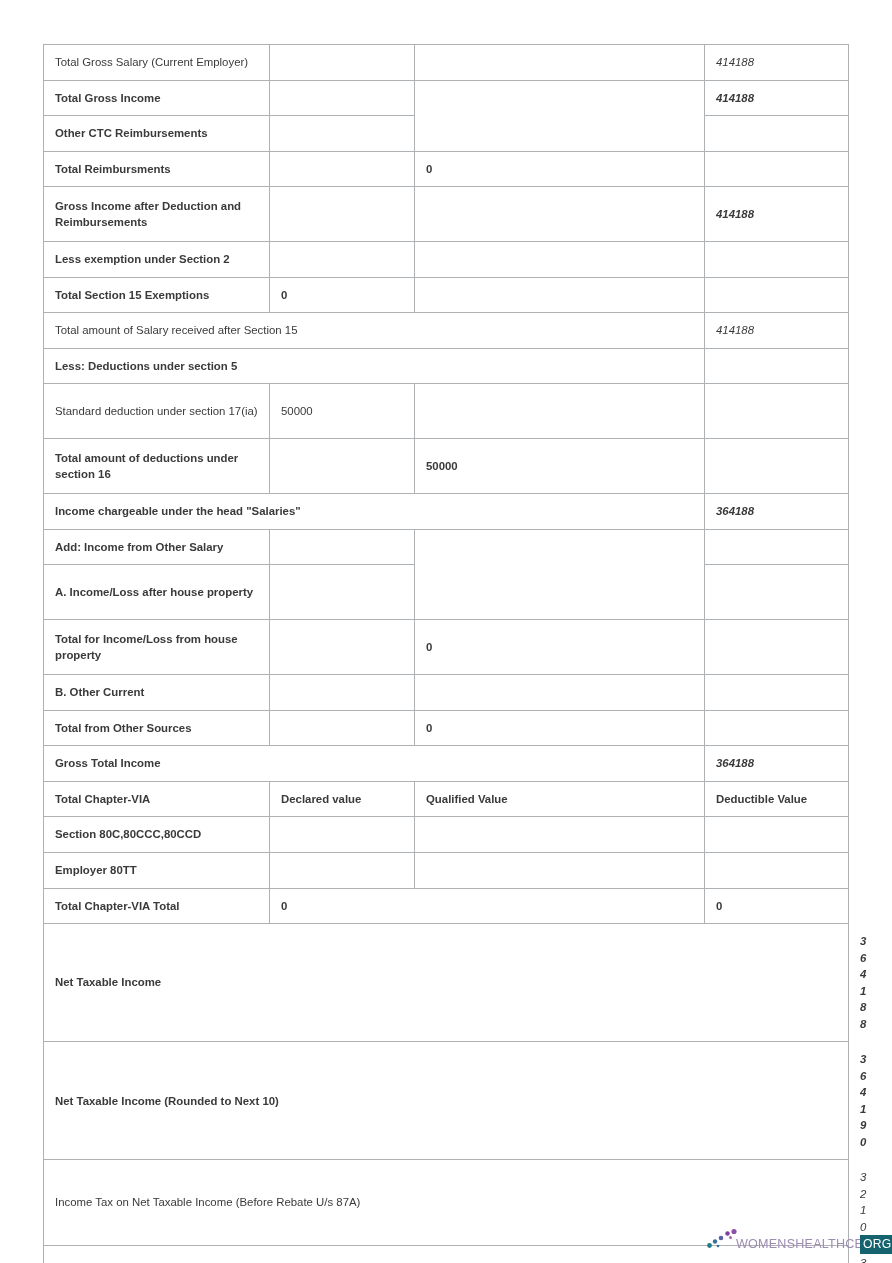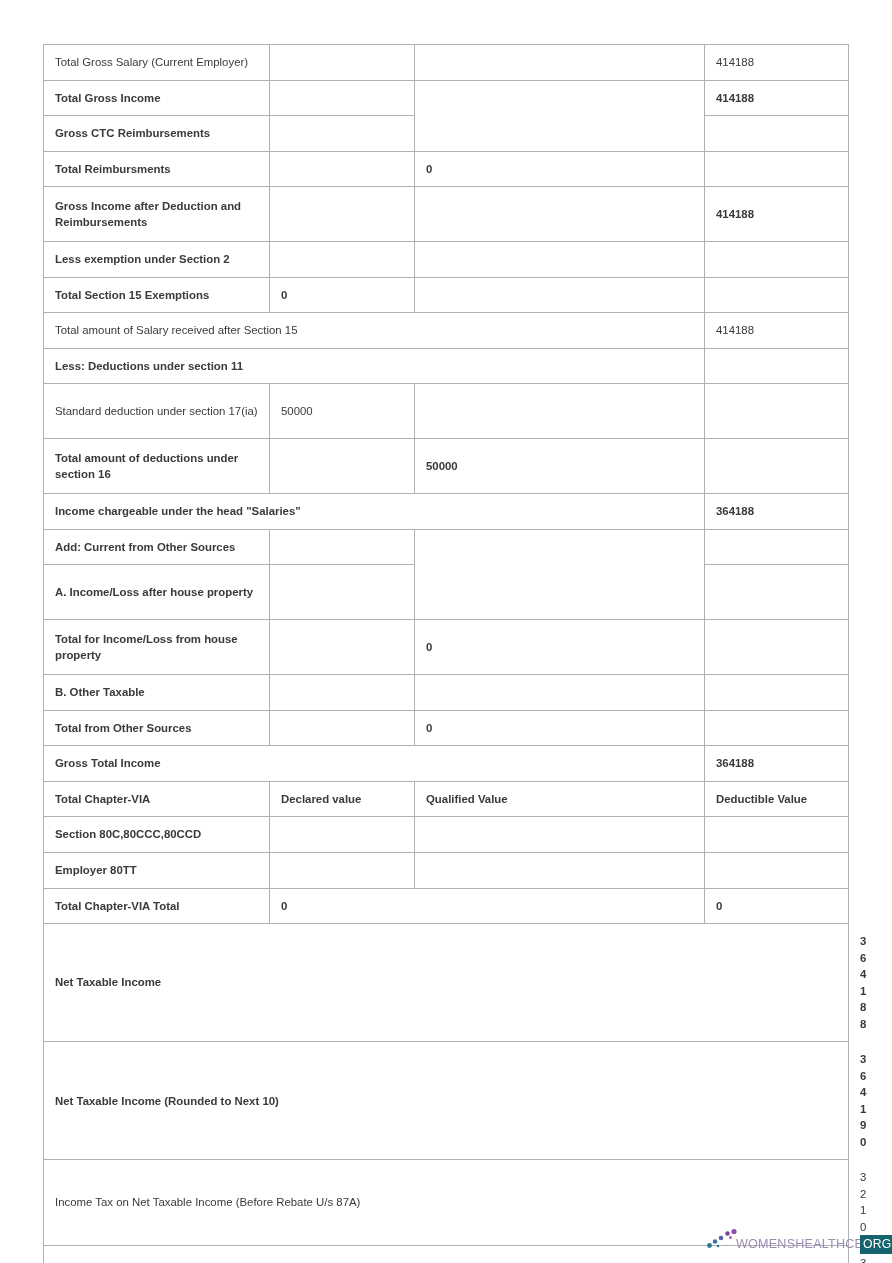--- a/index.html
+++ b/index.html
@@ -43,20 +43,21 @@
     word-wrap: break-word;
   }
 
   td.bold {
     font-weight: bold;
     color: #1c1c1c;
   }
 
   td.val {
     font-size: 11.4px;
+    font-style: italic;
   }
 
   
   .c-label { width: 226px; }
   .c-mid   { width: 145px; }
   .c-wide  { width: 290px; }
   .c-right { width: 144px; }
 
   .tall { height: 36px; }
 
@@ -120,21 +121,21 @@
       </tr>
 
       <tr>
         <td class="bold">Total Gross Income</td>
         <td></td>
         <td rowspan="2"></td>
         <td class="val bold">414188</td>
       </tr>
 
       <tr>
-        <td class="bold">Gross CTC Reimbursements</td>
+        <td class="bold">Other CTC Reimbursements</td>
         <td></td>
         <td class="val"></td>
       </tr>
 
       <tr>
         <td class="bold">Total Reimbursments</td>
         <td></td>
         <td class="bold">0</td>
         <td class="val"></td>
       </tr>
@@ -159,21 +160,21 @@
         <td></td>
         <td class="val"></td>
       </tr>
 
       <tr>
         <td colspan="3">Total amount of Salary received after Section 15</td>
         <td class="val">414188</td>
       </tr>
 
       <tr>
-        <td colspan="3" class="bold">Less: Deductions under section 11</td>
+        <td colspan="3" class="bold">Less: Deductions under section 5</td>
         <td class="val"></td>
       </tr>
 
       <tr>
         <td class="tall">Standard deduction under section 17(ia)</td>
         <td>50000</td>
         <td></td>
         <td class="val"></td>
       </tr>
 
@@ -183,41 +184,41 @@
         <td class="bold">50000</td>
         <td class="val"></td>
       </tr>
 
       <tr>
         <td colspan="3" class="bold">Income chargeable under the head "Salaries"</td>
         <td class="val bold">364188</td>
       </tr>
 
       <tr>
-        <td class="bold">Add: Current from Other Sources</td>
+        <td class="bold">Add: Income from Other Salary</td>
         <td></td>
         <td rowspan="2"></td>
         <td class="val"></td>
       </tr>
 
       <tr>
         <td class="bold tall">A. Income/Loss after house property</td>
         <td></td>
         <td class="val"></td>
       </tr>
 
       <tr>
         <td class="bold tall">Total for Income/Loss from house property</td>
         <td></td>
         <td class="bold">0</td>
         <td class="val"></td>
       </tr>
 
       <tr>
-        <td class="bold">B. Other Taxable</td>
+        <td class="bold">B. Other Current</td>
         <td></td>
         <td></td>
         <td class="val"></td>
       </tr>
 
       <tr>
         <td class="bold">Total from Other Sources</td>
         <td></td>
         <td class="bold">0</td>
         <td class="val"></td>

